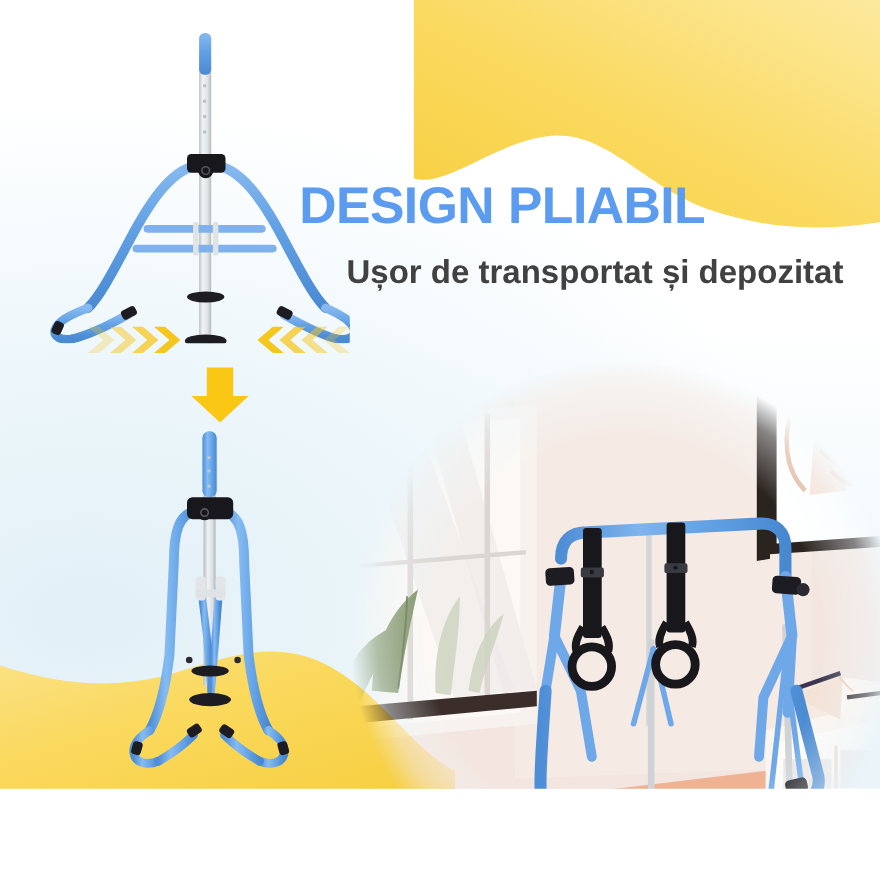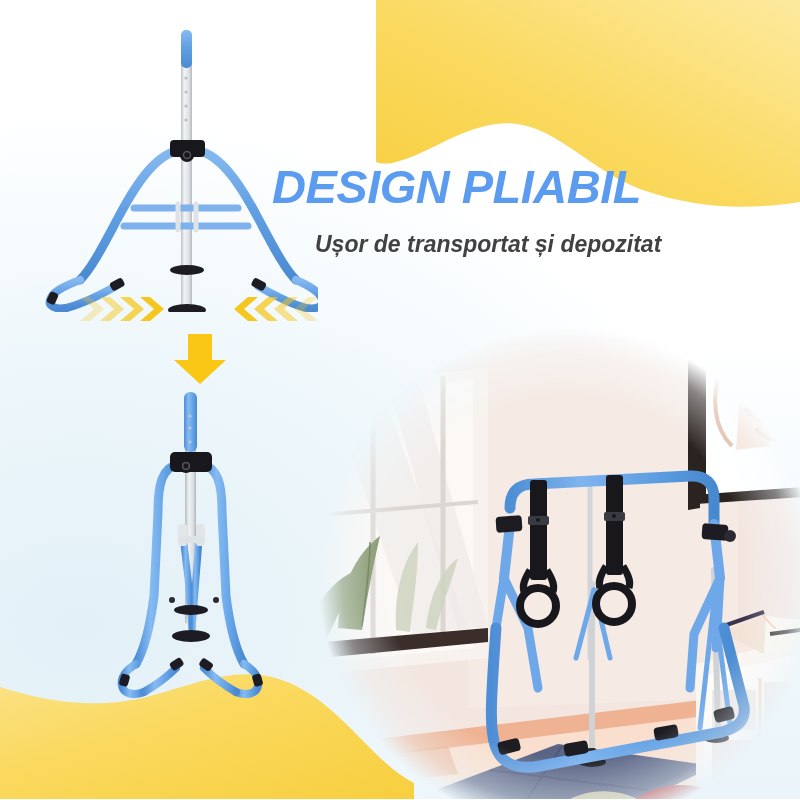--- a/index.html
+++ b/index.html
@@ -1,21 +1,21 @@
 <!DOCTYPE html>
 <html><head>
 <meta charset="utf-8">
 <style>
   html,body{margin:0;padding:0;}
   body{
     width:800px;height:800px;overflow:hidden;
     font-family:"Liberation Sans", sans-serif;
     background:#ffffff;
   }
-  #stage{position:relative;width:800px;height:799px;overflow:hidden;background:#ffffff;font-style:italic;}
+  #stage{position:relative;width:800px;height:717px;overflow:hidden;background:#ffffff;}
 
   
   .bg-tint{
     position:absolute;inset:0;
     background:
       radial-gradient(120% 90% at 10% 78%, #e2f0f7 0%, #eef7fb 38%, rgba(255,255,255,0) 72%),
       linear-gradient(180deg,#ffffff 0%,#ffffff 42%,#f2f9fc 70%,#eaf4f9 100%);
   }
 
   
@@ -24,21 +24,21 @@
   .wave-bl{bottom:-4px;left:-6px;width:420px;height:190px;}
 
   
   .headline{
     position:absolute;left:272px;top:163px;width:420px;
     font-size:47px;font-weight:700;letter-spacing:-0.5px;
     color:#5b9bf0;line-height:1;white-space:nowrap;
   }
   .subhead{
     position:absolute;left:315px;top:233px;width:420px;
-    font-size:23px;font-weight:700;color:#414141;
+    font-size:30px;font-weight:700;color:#414141;
     line-height:1;white-space:nowrap;
   }
 
   
   .prod{position:absolute;}
   .prod-open{left:18px;top:22px;width:300px;height:290px;}
   .prod-folded{left:92px;top:388px;width:200px;height:320px;}
 
   
   .chev-wrap{position:absolute;}

